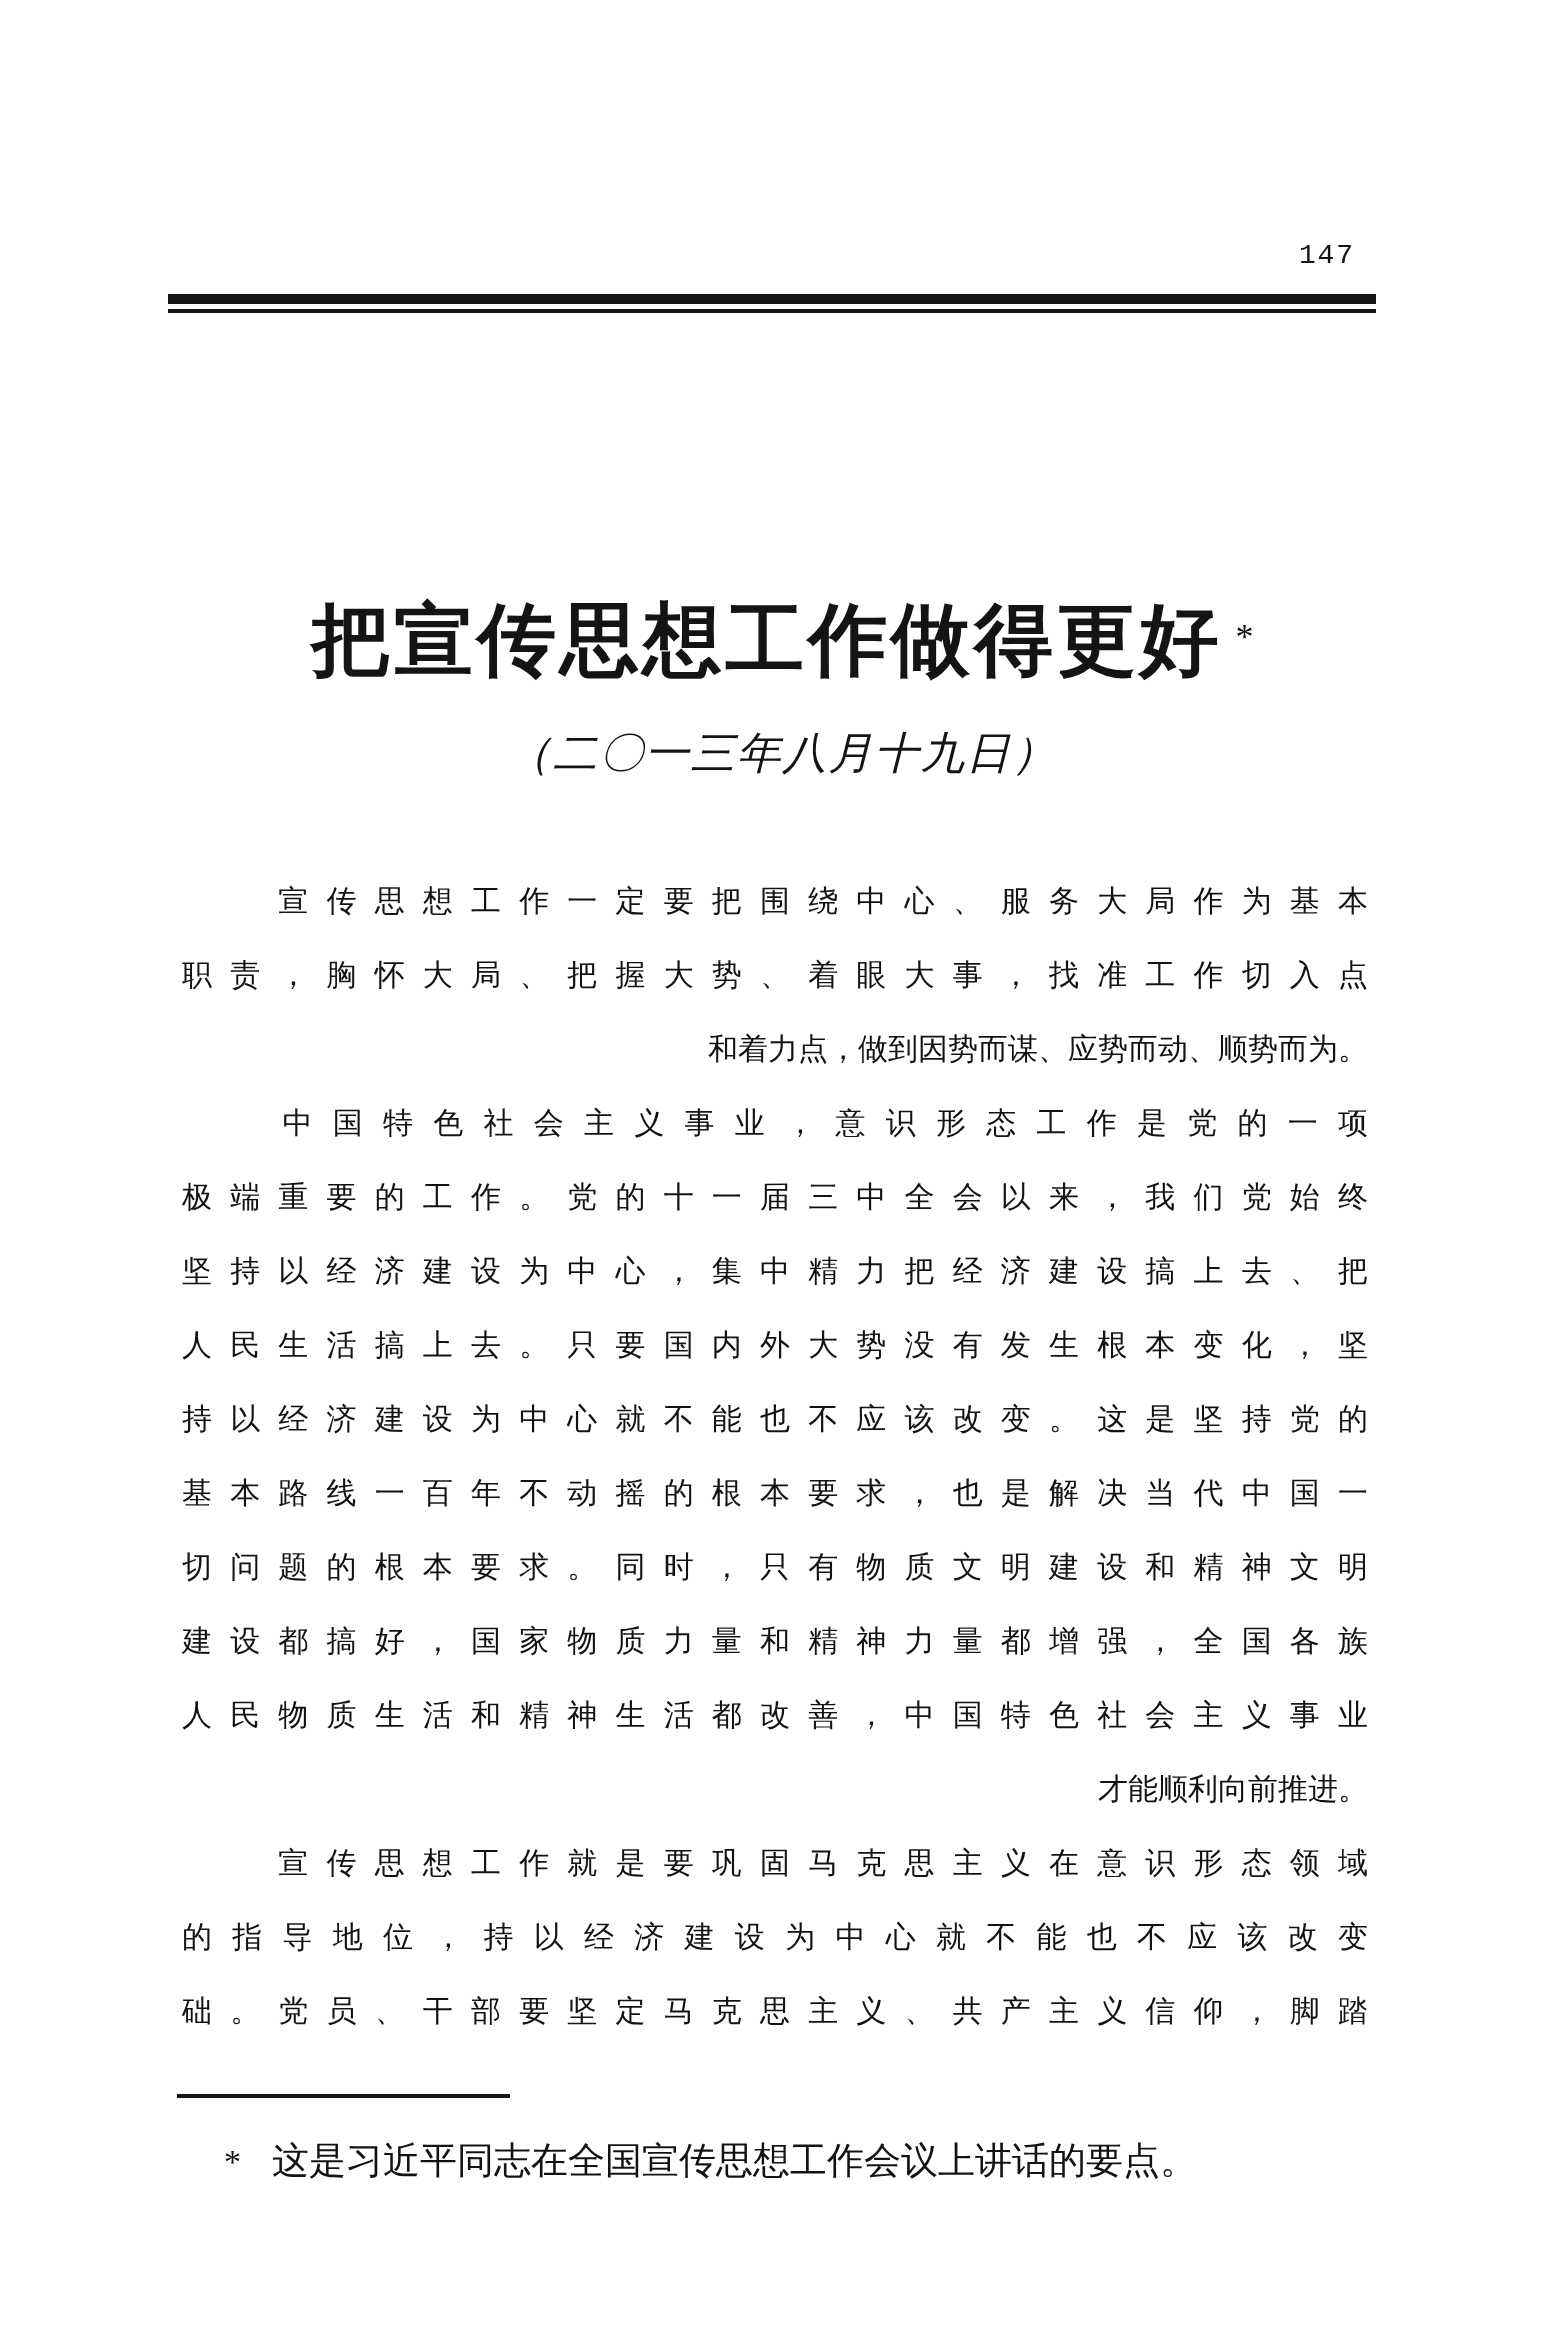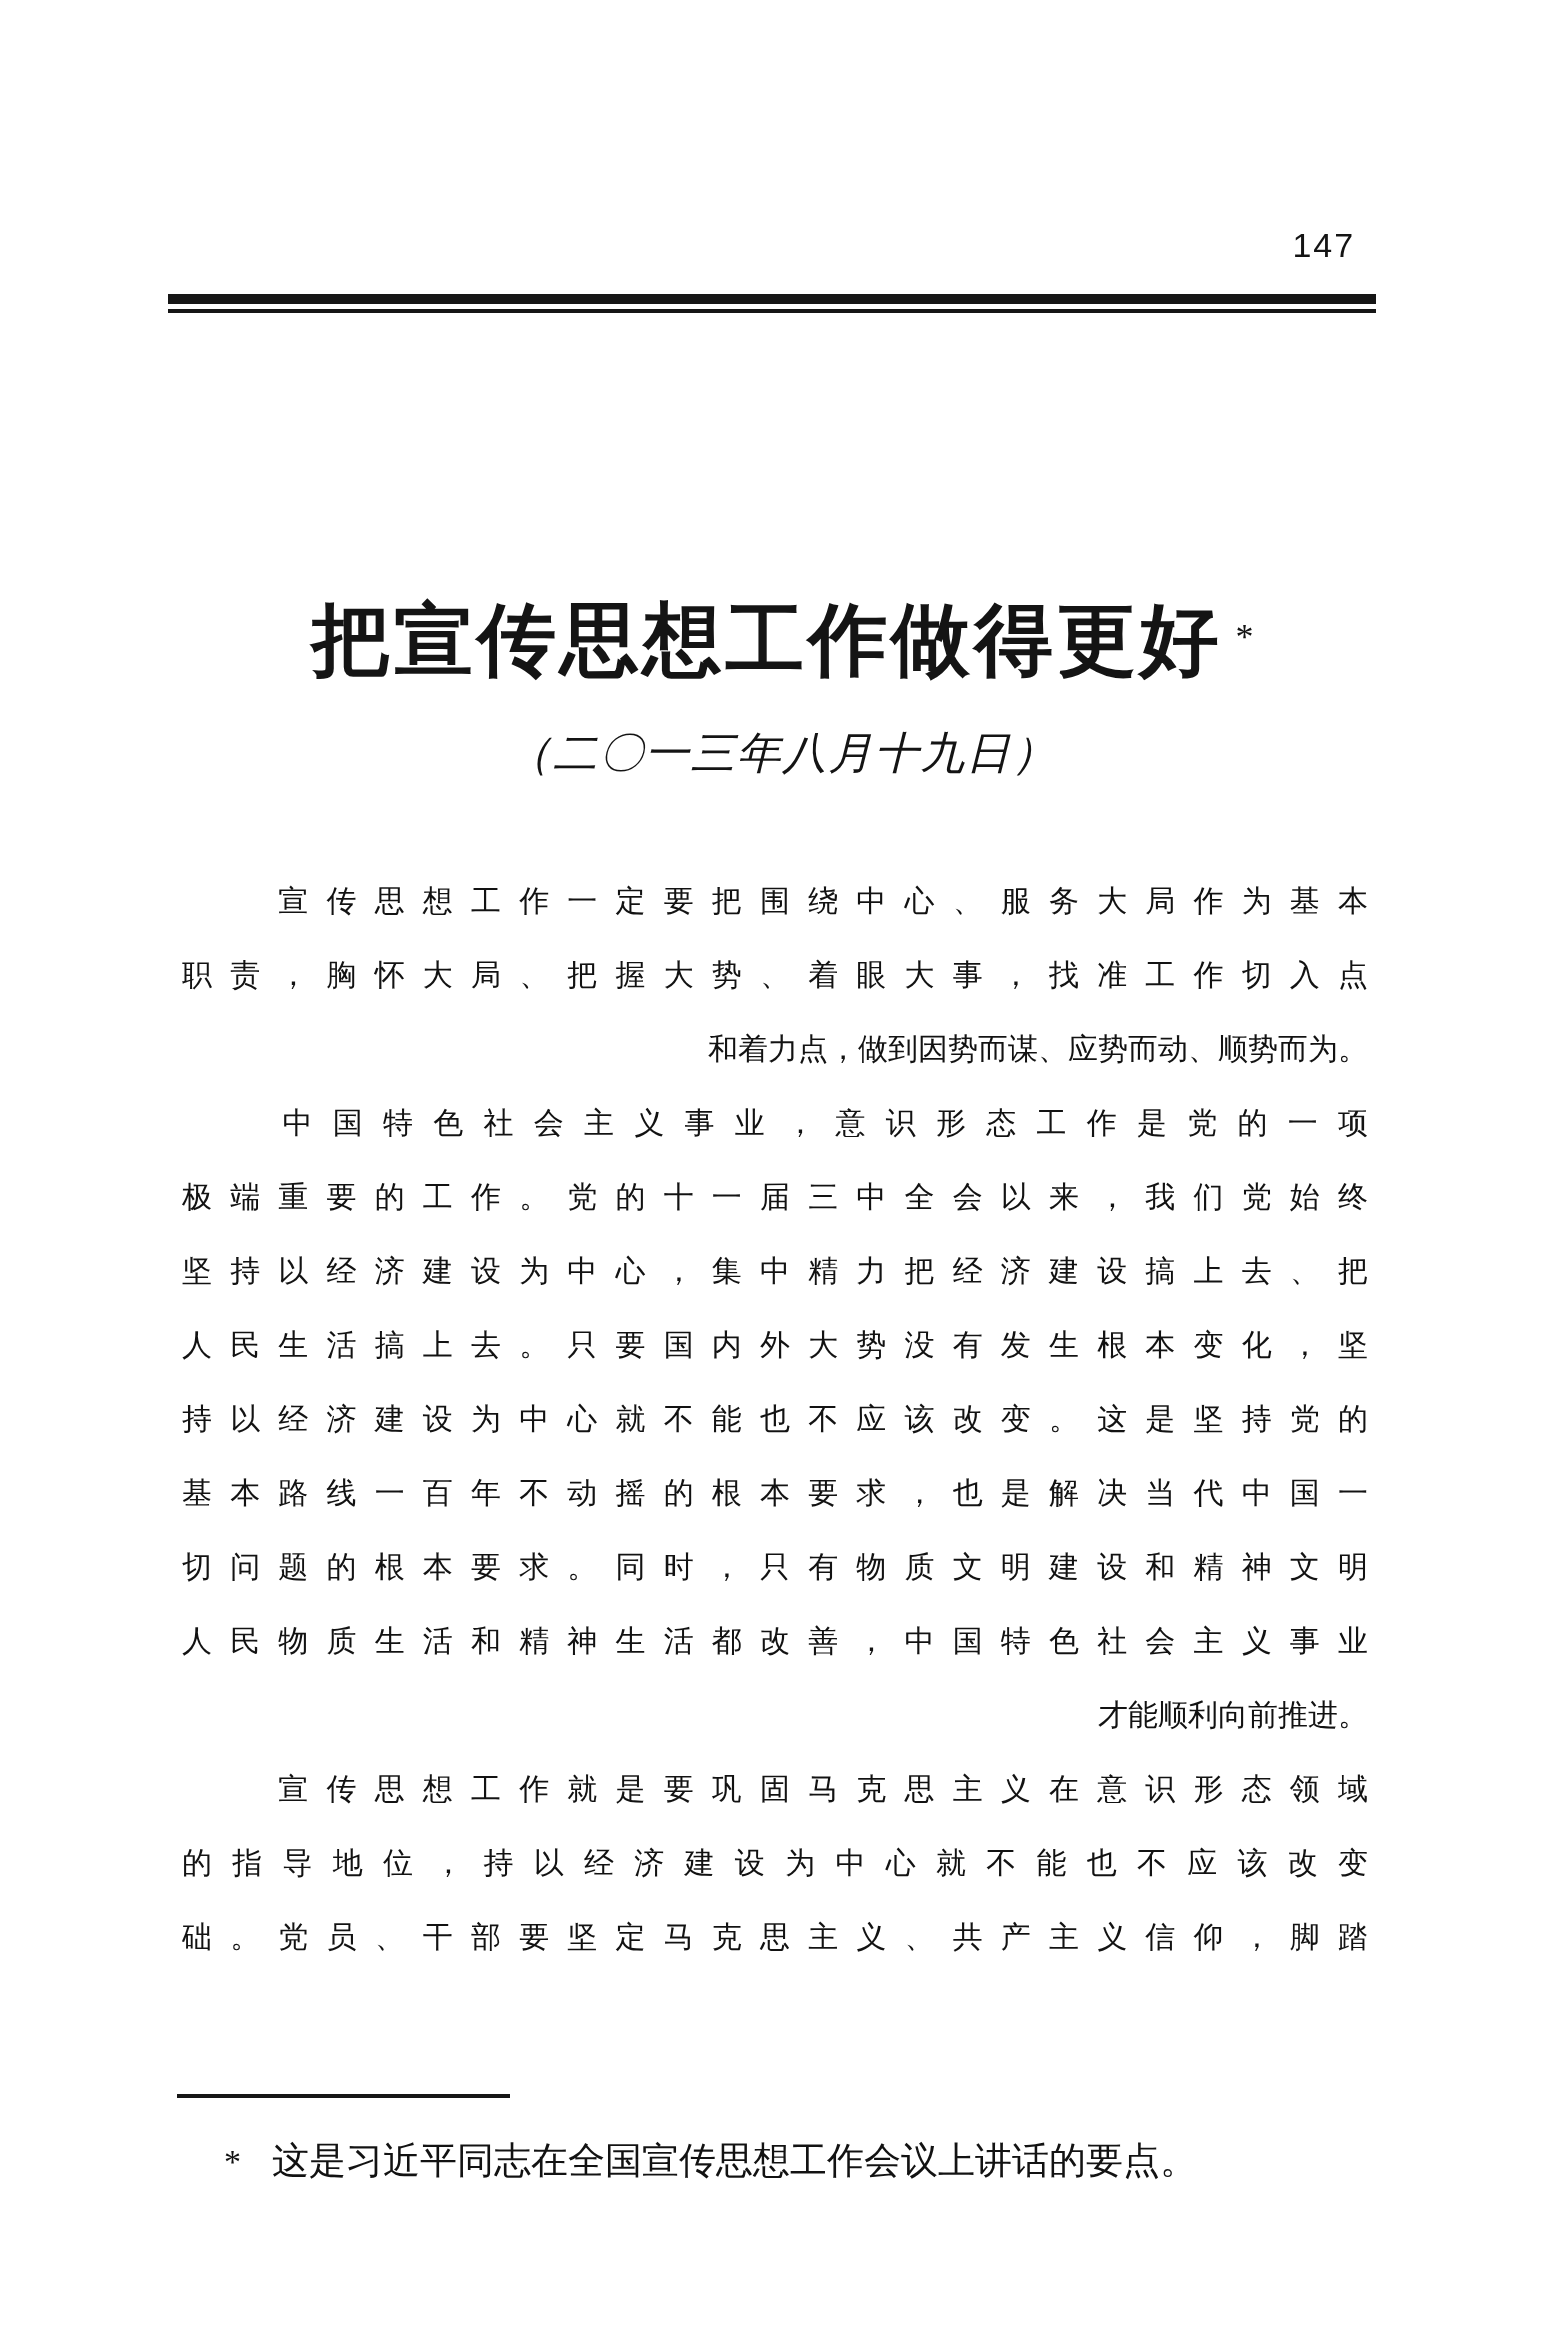--- a/index.html
+++ b/index.html
@@ -10,26 +10,26 @@
     width: 1565px;
     height: 2340px;
     background: #ffffff;
     color: #141414;
     font-family: "Liberation Serif", serif;
     overflow: hidden;
   }
 
   .page-number {
     position: absolute;
-    top: 228px;
+    top: 242px;
     right: 210px;
-    font-size: 34px;
+    font-size: 28px;
     line-height: 1;
     letter-spacing: 1.9px;
-    font-family: Liberation Sans, sans-serif;
+    font-family: Liberation Mono, monospace;
   }
 
   .rule-thick {
     position: absolute;
     left: 168px;
     top: 294px;
     width: 1208px;
     height: 10.4px;
     background: #161616;
   }
@@ -147,20 +147,21 @@
     <div class="body-line fill">　　宣传思想工作一定要把围绕中心、服务大局作为基本</div>
     <div class="body-line fill">职责，胸怀大局、把握大势、着眼大事，找准工作切入点</div>
     <div class="body-line end">和着力点，做到因势而谋、应势而动、顺势而为。</div>
     <div class="body-line fill">　　中国特色社会主义事业，意识形态工作是党的一项</div>
     <div class="body-line fill">极端重要的工作。党的十一届三中全会以来，我们党始终</div>
     <div class="body-line fill">坚持以经济建设为中心，集中精力把经济建设搞上去、把</div>
     <div class="body-line fill">人民生活搞上去。只要国内外大势没有发生根本变化，坚</div>
     <div class="body-line fill">持以经济建设为中心就不能也不应该改变。这是坚持党的</div>
     <div class="body-line fill">基本路线一百年不动摇的根本要求，也是解决当代中国一</div>
     <div class="body-line fill">切问题的根本要求。同时，只有物质文明建设和精神文明</div>
+    <div class="body-line fill">建设都搞好，国家物质力量和精神力量都增强，全国各族</div>
     <div class="body-line fill">人民物质生活和精神生活都改善，中国特色社会主义事业</div>
     <div class="body-line end">才能顺利向前推进。</div>
     <div class="body-line fill">　　宣传思想工作就是要巩固马克思主义在意识形态领域</div>
     <div class="body-line fill">的指导地位，持以经济建设为中心就不能也不应该改变</div>
     <div class="body-line fill">础。党员、干部要坚定马克思主义、共产主义信仰，脚踏</div>
   </div>
 
   <div class="footnote-rule"></div>
 
   <div class="footnote">

